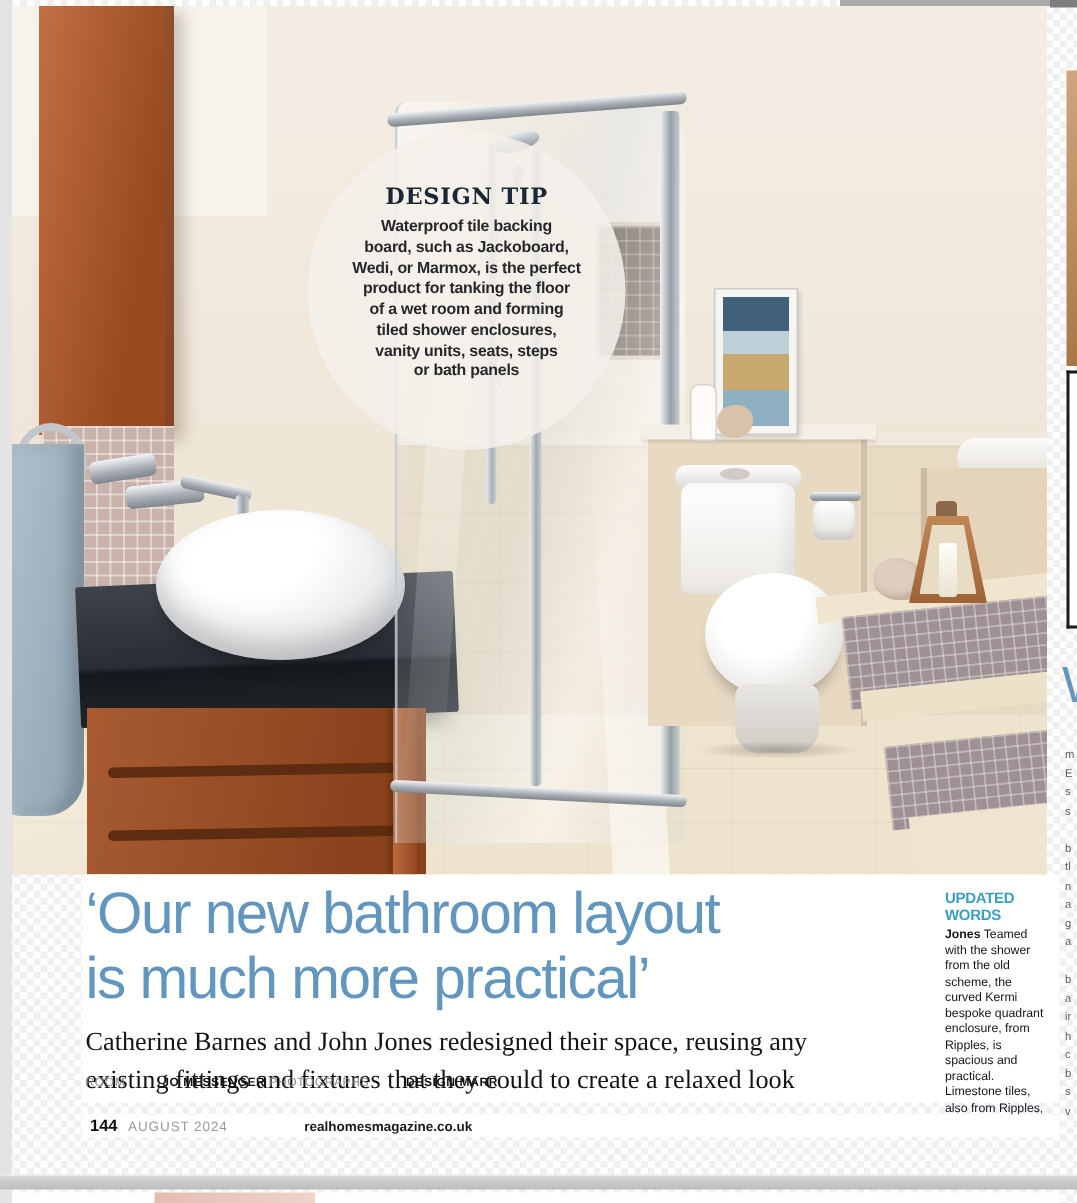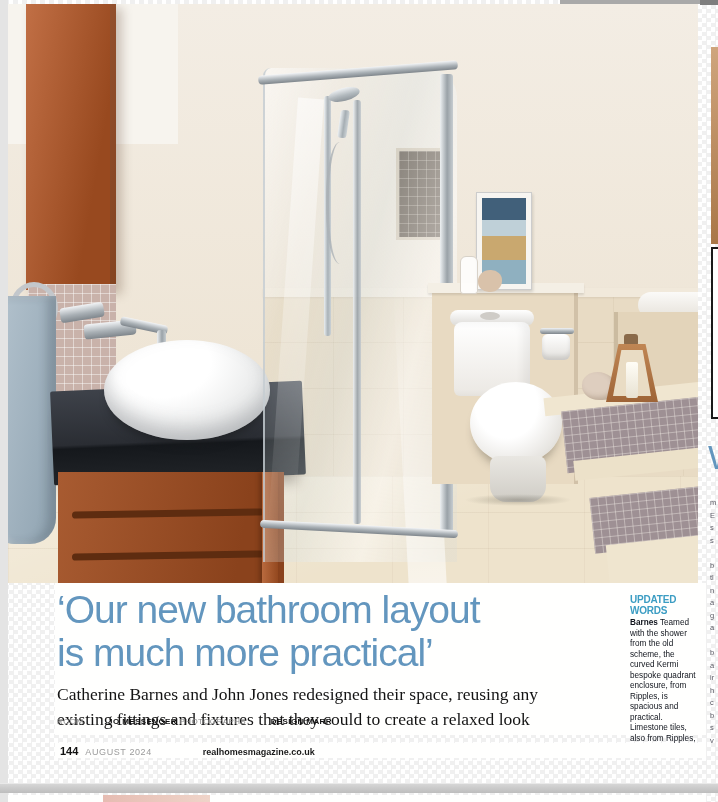--- a/index.html
+++ b/index.html
@@ -132,32 +132,43 @@
   <div class="abs" style="left:566px;top:450px;width:132px;height:20px;background:#ece1c9;transform:rotate(-6deg);"></div>
   <div class="abs mosaic-gray" style="left:584px;top:488px;width:112px;height:56px;transform:rotate(-6deg);"></div>
   <div class="abs" style="left:600px;top:536px;width:96px;height:48px;background:#efe5cf;transform:rotate(-6deg);"></div>
   <div class="abs" style="left:574px;top:368px;width:34px;height:28px;background:#decebf;border-radius:45% 55% 40% 50%;box-shadow:inset -3px -3px 5px rgba(120,95,70,.3);"></div>
   <div class="abs" style="left:616px;top:330px;width:14px;height:12px;background:#8a6a4a;border-radius:3px;"></div>
   <div class="abs" style="left:598px;top:340px;width:52px;height:58px;background:linear-gradient(#c08654,#9e6437);clip-path:polygon(24% 0,76% 0,100% 100%,0 100%);">
     <div class="abs" style="left:7px;top:6px;right:7px;bottom:6px;background:#e9dcc4;clip-path:polygon(22% 0,78% 0,100% 100%,0 100%);"></div>
     <div class="abs" style="left:20px;top:18px;width:12px;height:36px;background:linear-gradient(#fffdf6,#e8e2d2);border-radius:2px;"></div>
   </div>
 
+  <div class="abs" id="tip-circle">
+    <div id="tip-title">DESIGN TIP</div>
+    <div id="tip-body">Waterproof tile backing
+board, such as Jackoboard,
+Wedi, or Marmox, is the perfect
+product for tanking the floor
+of a wet room and forming
+tiled shower enclosures,
+vanity units, seats, steps
+or bath panels</div>
+  </div>
 </div>
 
 <div class="abs" id="content-block"></div>
 <div class="abs" id="headline">‘Our new bathroom layout
 is much more practical’</div>
 <div class="abs" id="standfirst">Catherine Barnes and John Jones redesigned their space, reusing any
 existing fittings and fixtures that they could to create a relaxed look</div>
 <div class="abs" id="byline"><span>ROOM </span><b>JO MESSENGER</b><span> PHOTOGRAPHS </span><b>DESIGN MARR</b></div>
 
 <div class="abs" id="caption-col">
   <div id="caption-heading">UPDATED WORDS</div>
-  <div id="caption-text"><b>Barnes</b><span> Teamed with the shower from the old scheme, the curved Kermi bespoke quadrant enclosure, from Ripples, is spacious and practical. Limestone tiles, also from Ripples, add a timeless feel</span></div>
+  <div id="caption-text"><b>Jones</b><span> Teamed with the shower from the old scheme, the curved Kermi bespoke quadrant enclosure, from Ripples, is spacious and practical. Limestone tiles, also from Ripples, add a timeless feel</span></div>
 </div>
 
 <div class="abs" id="footer-band"></div>
 <div class="abs" id="footer-line">
   <span id="footer-page">144</span>
   <span id="footer-issue">AUGUST 2024</span>
   <span id="footer-site">realhomesmagazine.co.uk</span>
 </div>
 
 <div class="abs" id="adj-wood-strip"></div>

